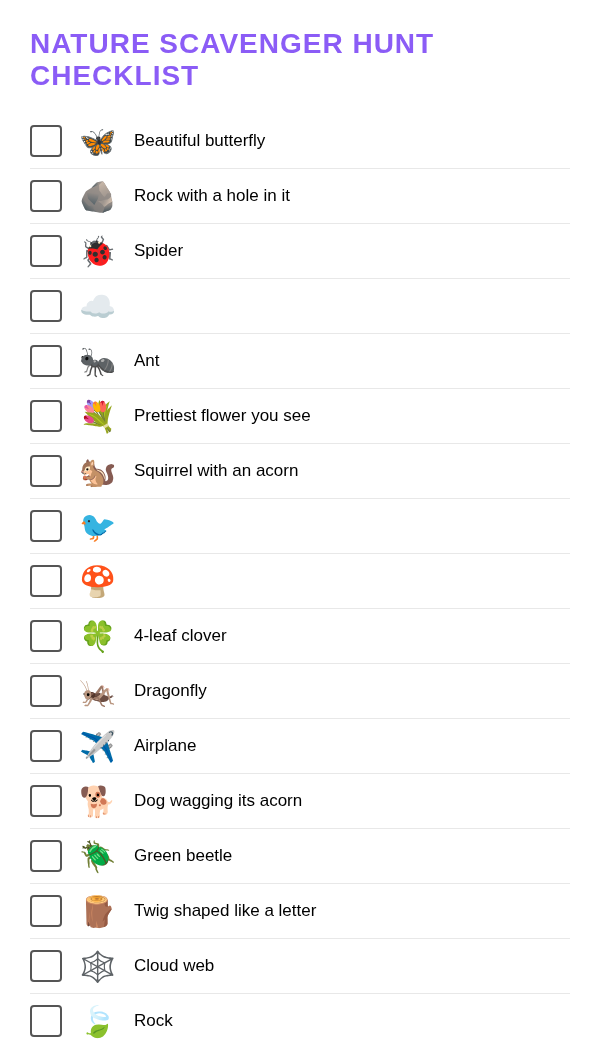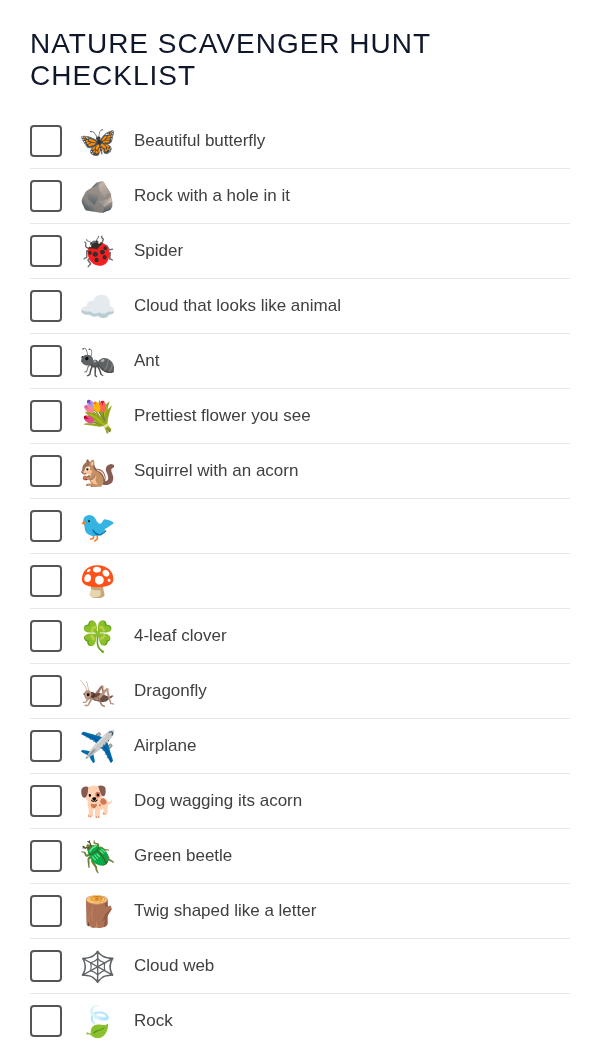--- a/index.html
+++ b/index.html
@@ -11,22 +11,22 @@
       display: flex;
       flex-direction: column;
       align-items: center;
     }
     .container {
       width: 100%;
       padding: 28px 30px 20px 30px;
     }
     .title {
       font-size: 28px;
-      font-weight: 400;
-      color: #0f172a;
+      font-weight: 700;
+      color: #8b5cf6;
       text-transform: uppercase;
       letter-spacing: 1px;
       margin-bottom: 22px;
       font-family: Arial Black, Arial, sans-serif;
       line-height: 1.15;
     }
     .checklist {
       list-style: none;
       width: 100%;
     }
@@ -54,21 +54,21 @@
       height: 44px;
       display: flex;
       align-items: center;
       justify-content: center;
       font-size: 30px;
       flex-shrink: 0;
       margin-right: 10px;
     }
     .item-label {
       font-size: 17px;
-      color: #404040;
+      color: #000000;
       font-weight: 400;
     }
   </style>
 </head>
 <body>
 
 <div class="container">
   <h1 class="title">NATURE SCAVENGER HUNT CHECKLIST</h1>
 
   <ul class="checklist" id="checklist-container">
@@ -83,21 +83,20 @@
         <span class="item-label">Rock with a hole in it</span>
       </li>
       <li class="checklist-item">
         <div class="checkbox"></div>
         <div class="emoji-icon">🐞</div>
         <span class="item-label">Spider</span>
       </li>
       <li class="checklist-item">
         <div class="checkbox"></div>
         <div class="emoji-icon">☁️</div>
-        <span class="item-label">Cloud that looks like animal</span>
       </li>
       <li class="checklist-item">
         <div class="checkbox"></div>
         <div class="emoji-icon">🐜</div>
         <span class="item-label">Ant</span>
       </li>
       <li class="checklist-item">
         <div class="checkbox"></div>
         <div class="emoji-icon">💐</div>
         <span class="item-label">Prettiest flower you see</span>

